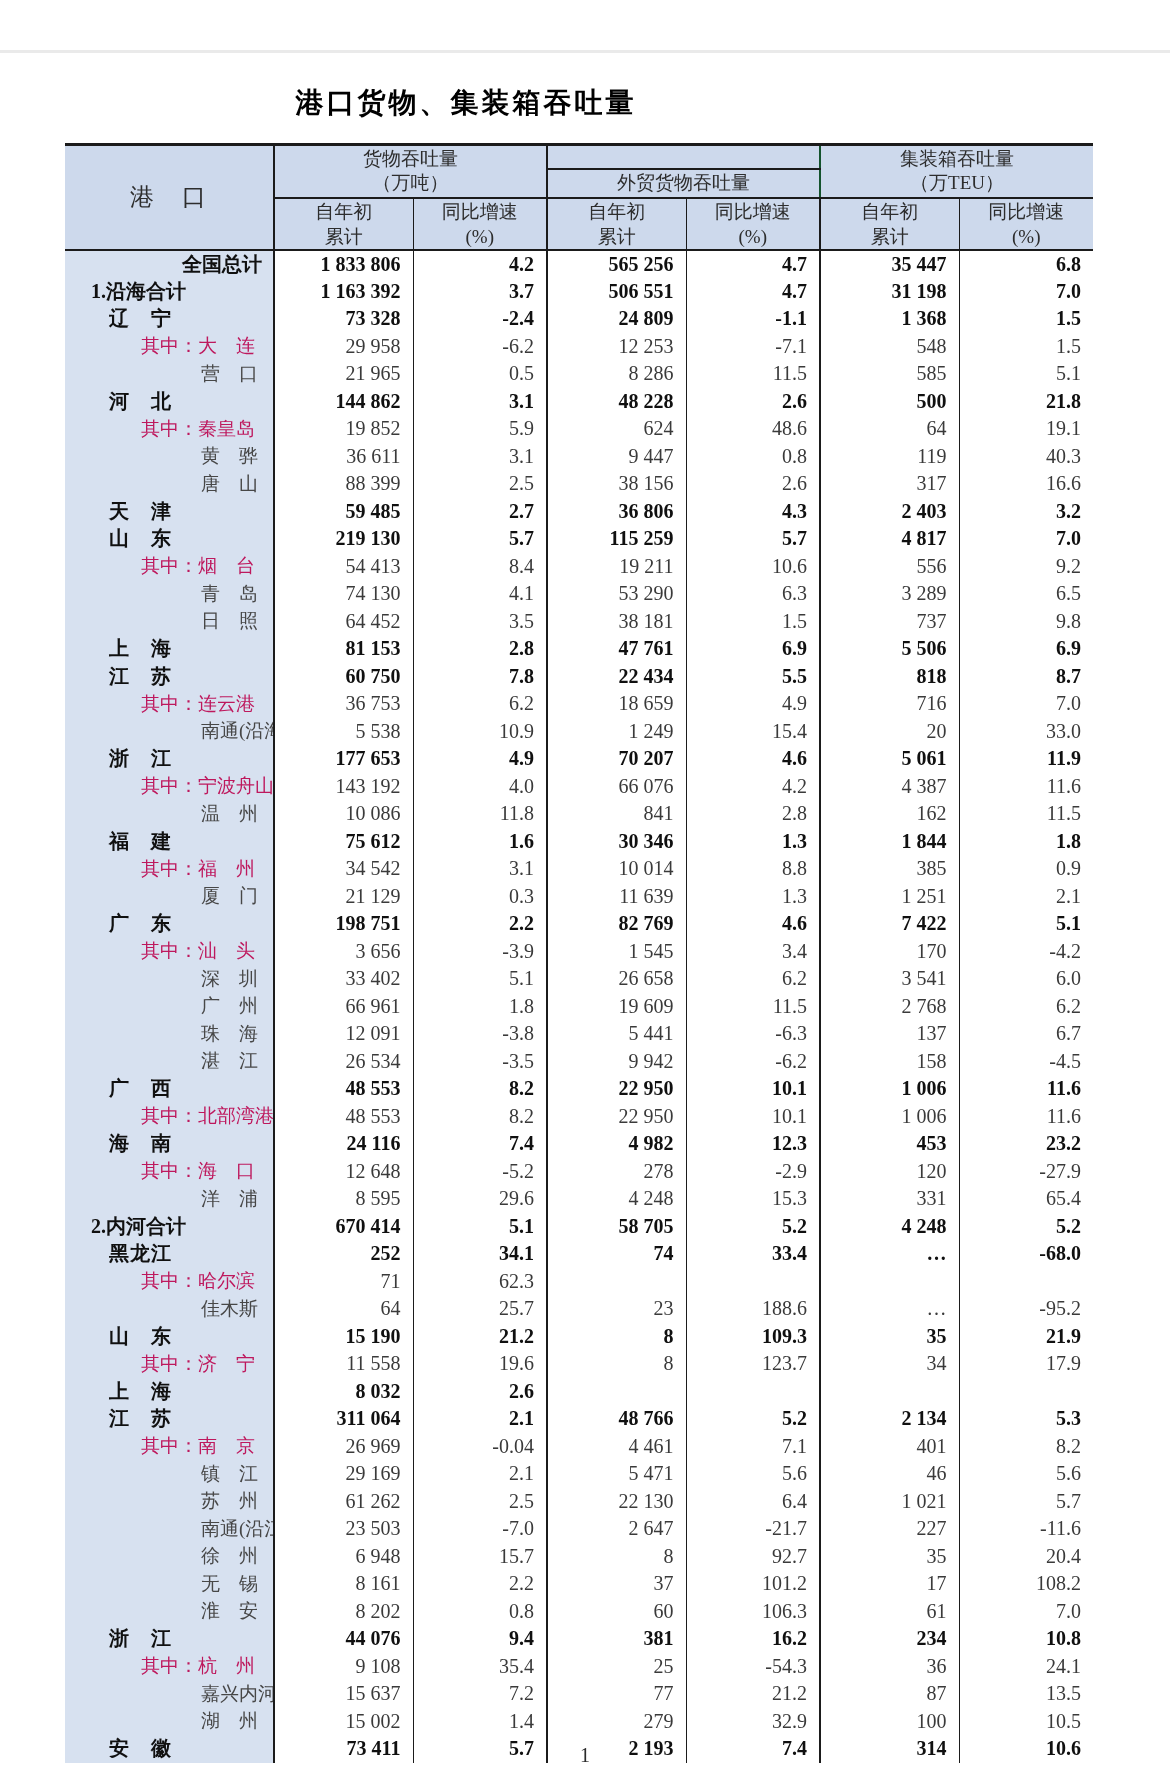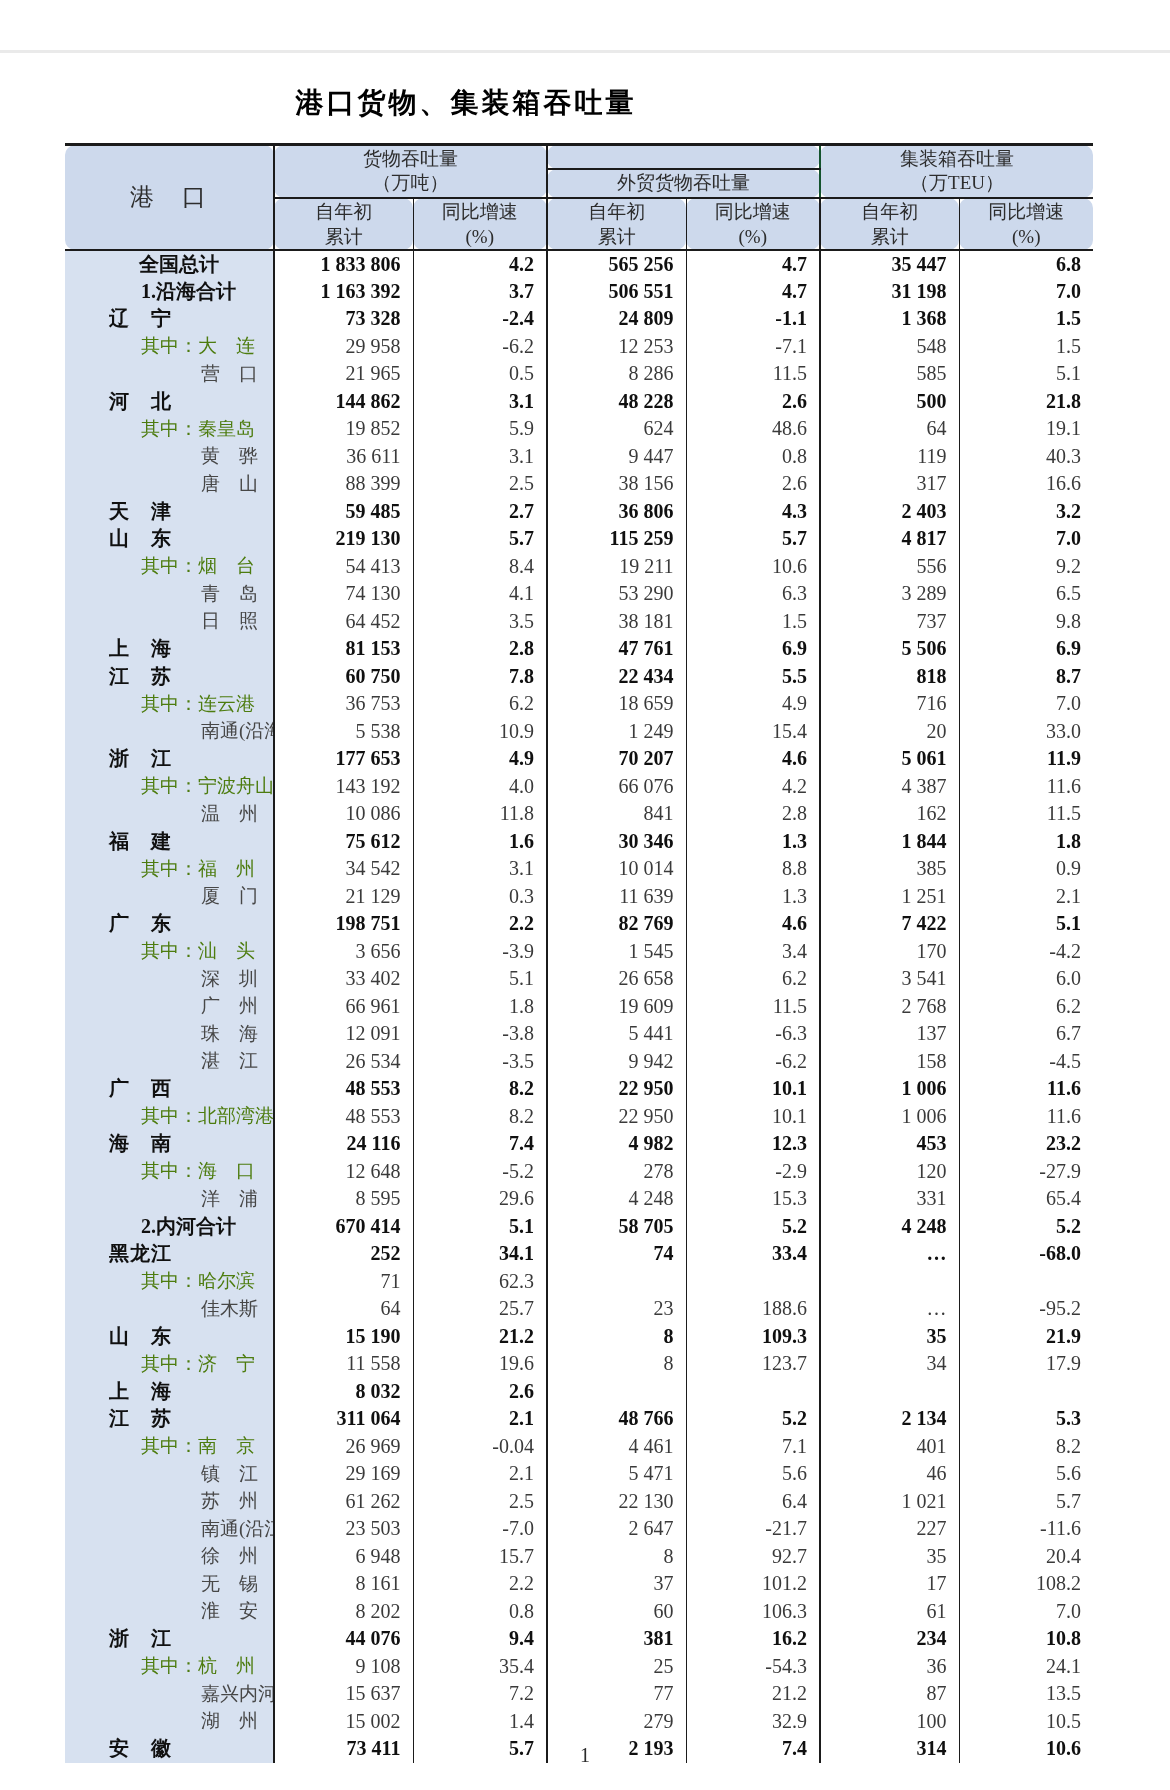--- a/index.html
+++ b/index.html
@@ -13,45 +13,45 @@
     font-size:28px; font-weight:bold; color:#000; letter-spacing:3px; }
 
   table.port-table { position:absolute; top:143px; left:65px; width:1028px;
     border-collapse:collapse; table-layout:fixed;
     border-top:3px solid #1b1b1b; }
 
   col.c1{width:209px;} col.c2{width:139px;} col.c3{width:134px;}
   col.c4{width:139px;} col.c5{width:134px;} col.c6{width:139px;} col.c7{width:134px;}
 
   thead th { background:#cdd9ec; font-weight:normal; color:#2d2d2d;
-    font-size:19px; text-align:center; vertical-align:middle; line-height:24px;border-radius:10px; }
+    font-size:19px; text-align:center; vertical-align:middle; line-height:24px; }
   tr.hr1 { height:24px; } tr.hr2 { height:29px; } tr.hr3 { height:50px; }
 
   th.h-port  { border-bottom:2.5px solid #1b1b1b; font-size:24px; letter-spacing:2px; }
   th.h-cargo { border-left:2px solid #1b1b1b; border-bottom:2px solid #1b1b1b; }
   th.h-empty { border-left:2px solid #1b1b1b; border-bottom:2px solid #1b1b1b; }
   th.h-cont  { border-left:2px solid #14532d; border-bottom:2px solid #1b1b1b; }
   th.h-foreign { border-left:2px solid #1b1b1b; border-bottom:2px solid #1b1b1b; }
   tr.hr3 th { border-bottom:2.5px solid #1b1b1b; line-height:25px; }
   th.b2 { border-left:2px solid #1b1b1b; }
   th.b1 { border-left:1.5px solid #1b1b1b; }
 
   tbody tr { height:27.5px; }
   tbody td { font-size:20px; color:#2b2b2b; vertical-align:middle;
     white-space:nowrap; overflow:hidden; }
   td.port-cell { background:#d7e1f0; text-align:left; }
   td.val { text-align:right; padding-right:12px; }
   td.v2,td.v4,td.v6 { border-left:2px solid #1b1b1b; }
   td.v3,td.v5,td.v7 { border-left:1.5px solid #1b1b1b; }
 
   tr.total td, tr.numbered td, tr.province td { font-weight:bold; color:#101010; }
-  tr.total    td.port-cell { padding-left:74px; }
-  tr.numbered td.port-cell { padding-left:76px; }
+  tr.total    td.port-cell { padding-left:117px; }
+  tr.numbered td.port-cell { padding-left:26px; }
   tr.province td.port-cell { padding-left:44px; letter-spacing:1px; }
-  tr.sub  td.port-cell { padding-left:76px; font-size:19px; color:#4d7c0f; }
+  tr.sub  td.port-cell { padding-left:76px; font-size:19px; color:#be185d; }
   tr.sub2 td.port-cell { padding-left:136px; font-size:19px; color:#474747;margin-left:24px; }
   tr.sub td.val, tr.sub2 td.val { color:#3a3a3a; }
 
   .page-number { position:absolute; top:1744px; left:0; width:1170px;
     text-align:center; font-size:20px; color:#2b2b2b; }
 </style>
 </head>
 <body>
 
 <div class="page-sep"></div>

